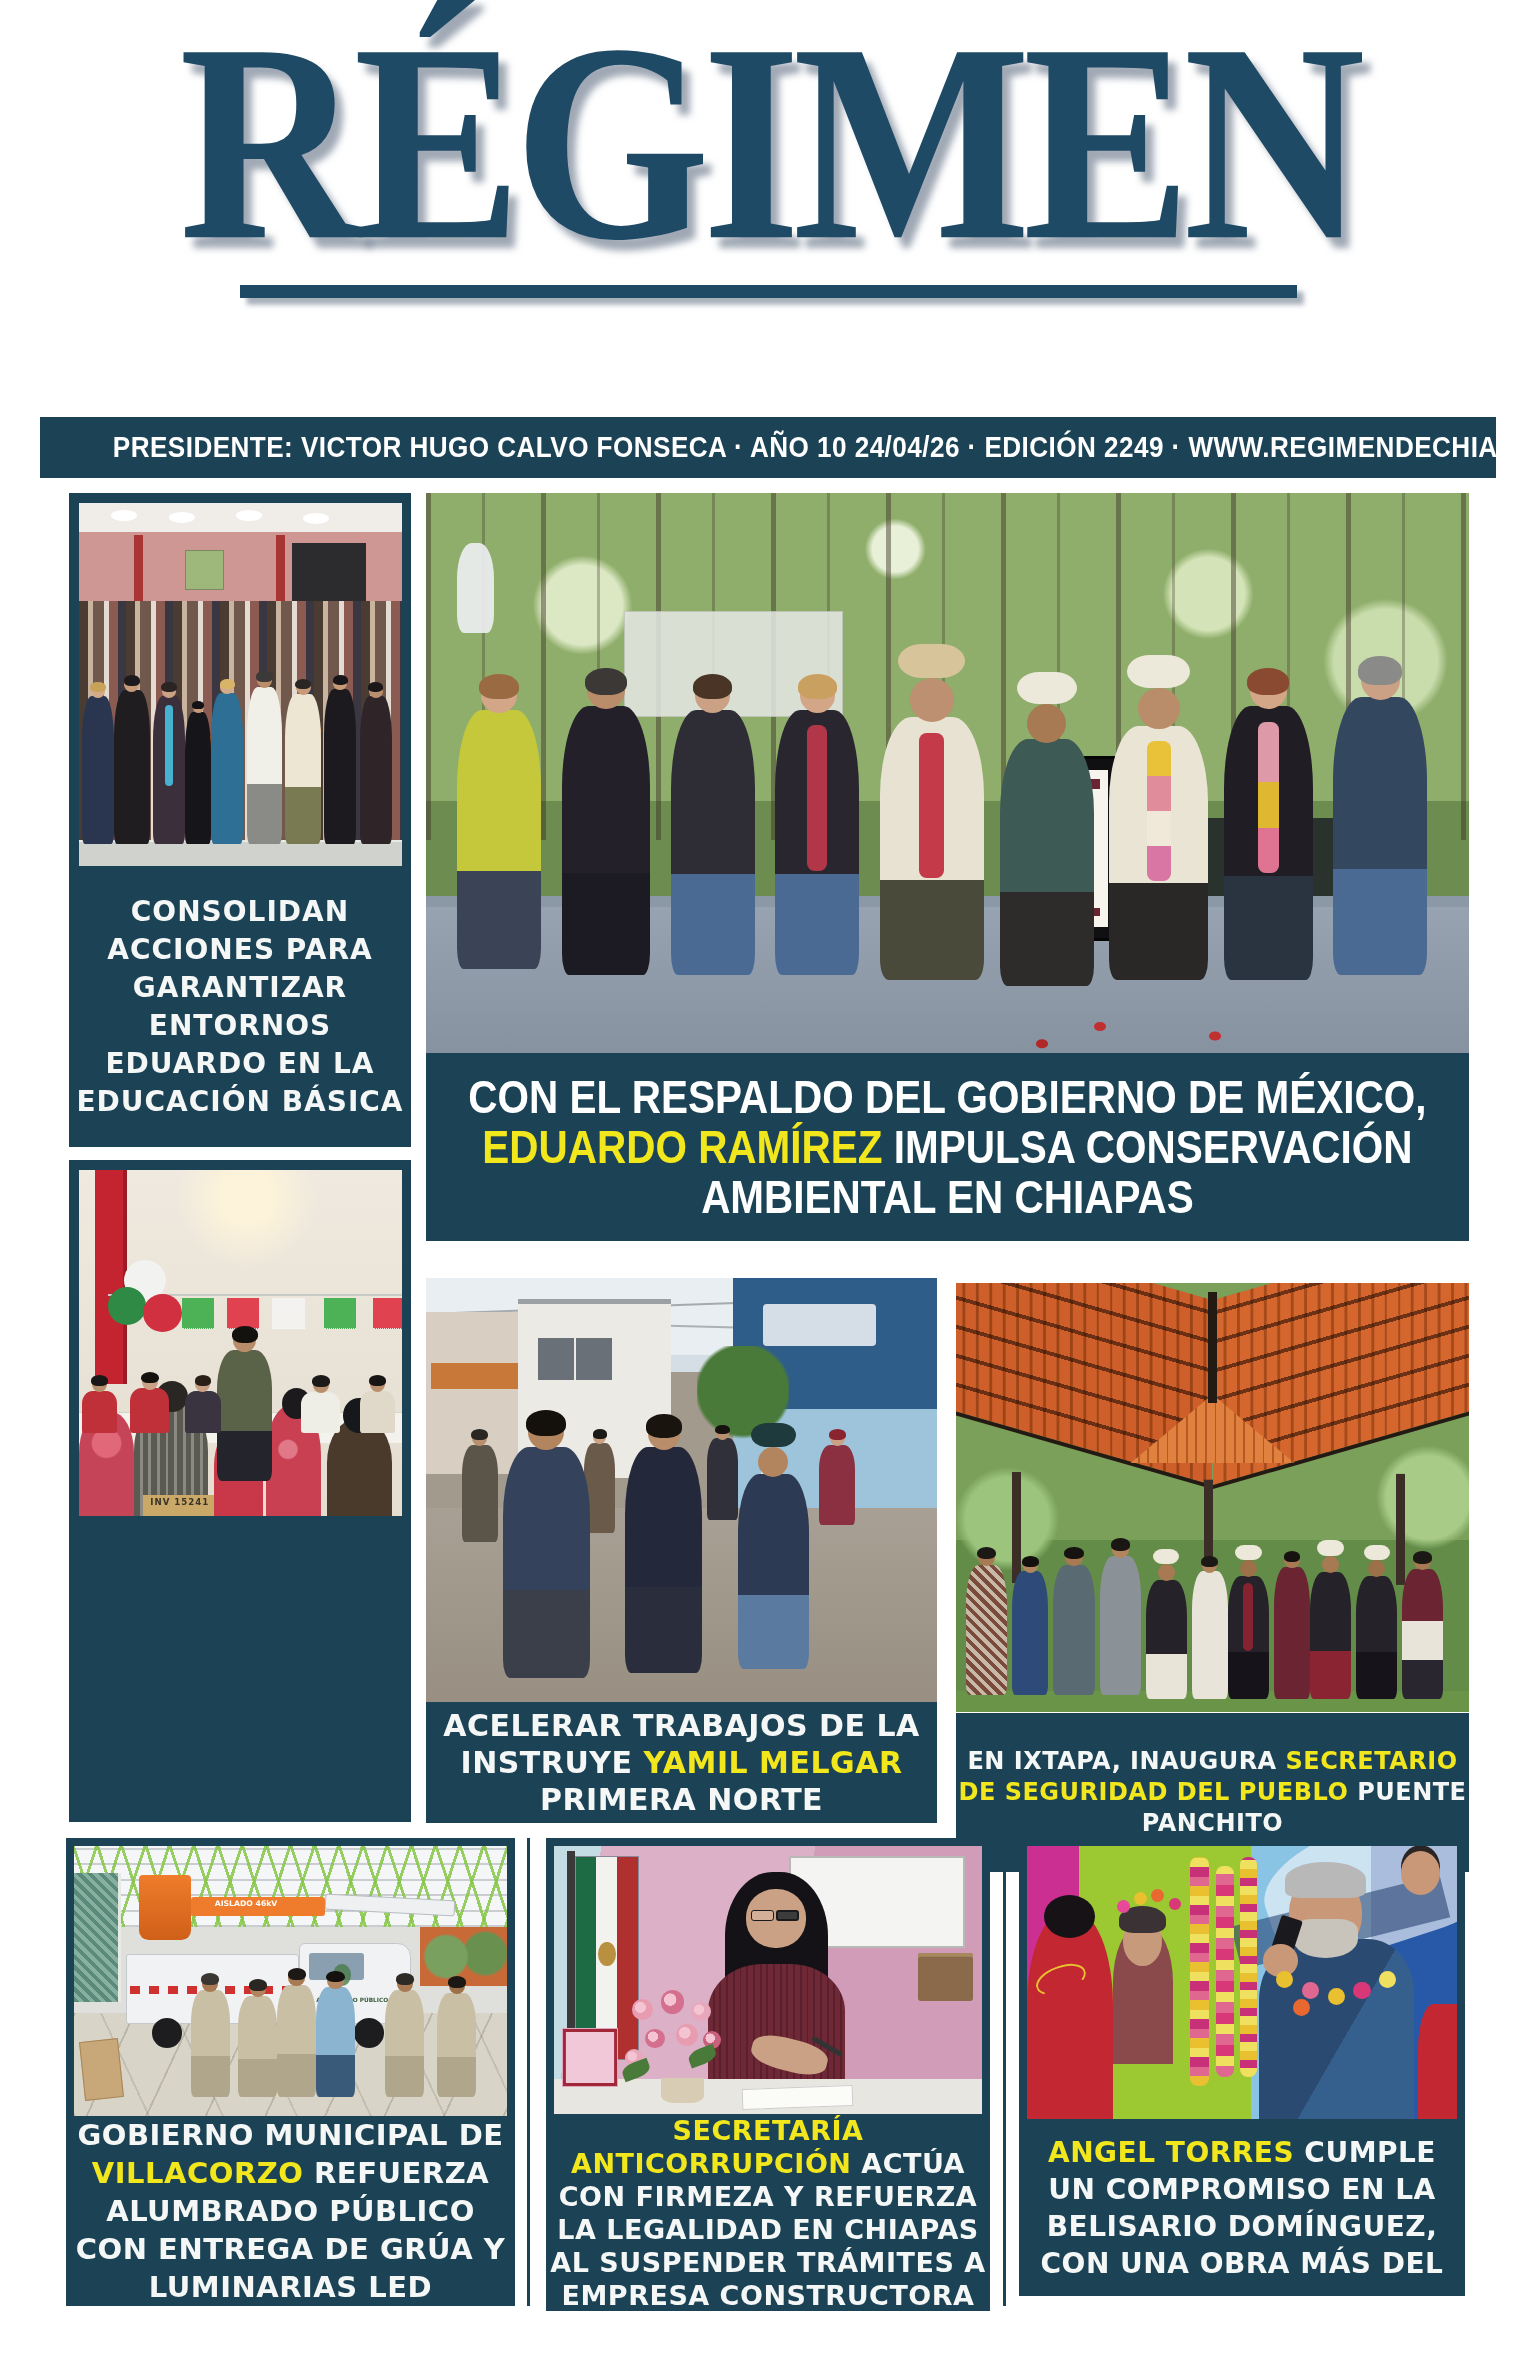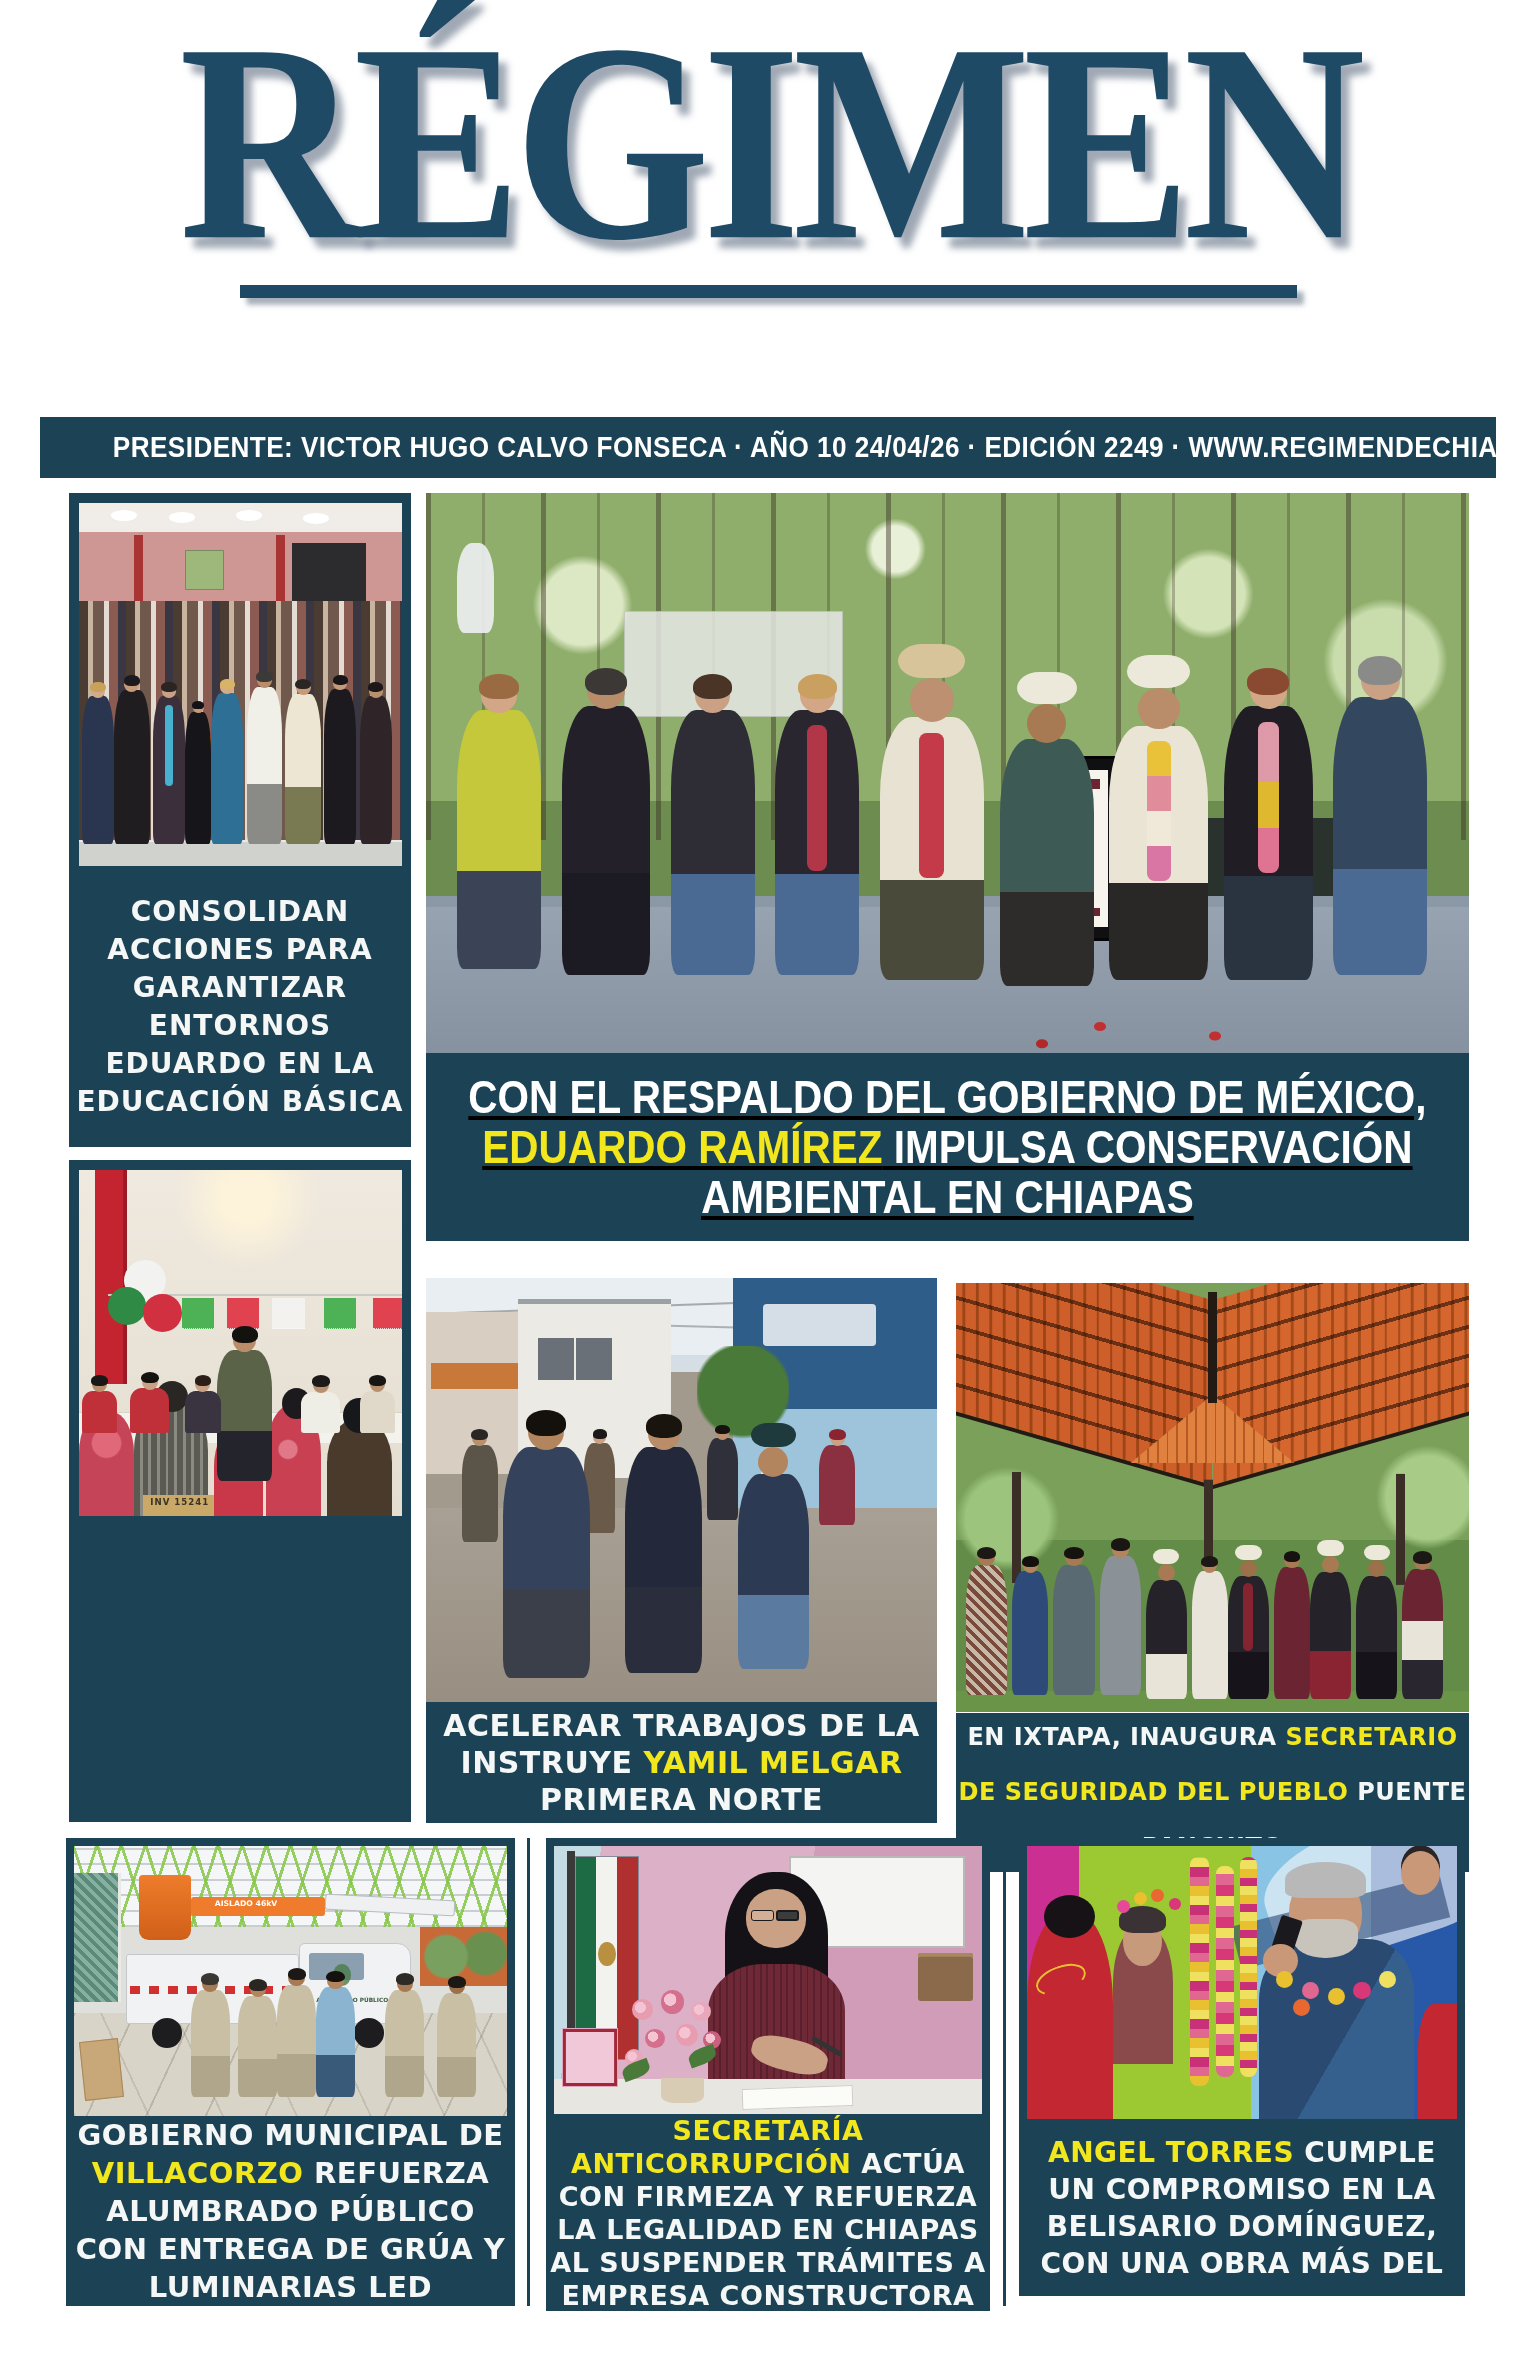--- a/index.html
+++ b/index.html
@@ -239,21 +239,21 @@
       </div>
       <div class="ab" style="left: 56%; top: 47%; width: 10.5%; height: 33%; background: rgb(16, 16, 18); border: 3.8px solid rgb(5, 5, 5); border-radius: 1.9px;">
         <div class="ab" style="left: 8%; top: 6%; width: 84%; height: 88%; background: rgb(246, 244, 236);">
           <div class="tinytxt" style="left: 6%; top: 34%; width: 88%; font-size: 7.7px; color: rgb(184, 150, 42); text-align: center; letter-spacing: 0px;">CERTIFICADO</div>
           <div class="ab" style="left: 10%; top: 6%; width: 80%; height: 6%; background: rgb(106, 36, 50);"></div>
           <div class="ab" style="left: 10%; top: 88%; width: 80%; height: 5%; background: rgb(106, 36, 50);"></div>
           <div class="ab" style="left: 30%; top: 55%; width: 40%; height: 2%; background: rgb(136, 136, 136); box-shadow: rgb(153, 153, 153) 0px 7.7px 0px, rgb(153, 153, 153) 0px 15.4px 0px;"></div>
         </div>
       </div>
     </div>
-  <div class="hl-band" style="left:426px;top:1053px;width:1043px;height:188px;text-decoration:underline;">
+  <div class="hl-band" style="left:426px;top:1053px;width:1043px;height:188px;">
     <div class="hl-inner">
         <div class="cap-line"><span>CON EL RESPALDO DEL GOBIERNO DE MÉXICO,</span></div>
         <div class="cap-line"><span class="yl">EDUARDO RAMÍREZ</span><span> IMPULSA CONSERVACIÓN</span></div>
         <div class="cap-line"><span>AMBIENTAL EN CHIAPAS</span></div>
       </div>
   </div>
 
   <div class="panel" style="left:69px;top:1160px;width:342px;height:662px;">
     <div class="photo" id="ph-pri" style="left: 9.6px; top: 9.6px; width: 323px; height: 346px; background: radial-gradient(circle at 52% 8%, rgb(253, 243, 218) 0px, rgb(253, 243, 218) 7%, transparent 20%), linear-gradient(rgb(239, 233, 223), rgb(228, 221, 208));">
         <div class="ab" style="left: 5%; top: 0px; width: 10%; height: 62%; background: rgb(196, 36, 48); box-shadow: rgb(156, 26, 38) -3.8px 0px 0px inset;"></div>
@@ -445,21 +445,21 @@
         <div class="body" style="background: linear-gradient(rgb(38, 34, 42) 0px, rgb(38, 34, 42) 62%, rgb(22, 20, 26) 62%);"></div>
       </div>
       <div class="prsn" style="left: 87%; top: 63%; width: 8%; height: 34%;">
         <div class="head" style="background: rgb(168, 122, 84);">
           <div class="hair" style="background: rgb(28, 24, 21);"></div>
         </div>
         <div class="body" style="background: linear-gradient(rgb(106, 36, 50) 0px, rgb(106, 36, 50) 40%, rgb(232, 228, 218) 40%, rgb(232, 228, 218) 70%, rgb(42, 38, 48) 70%);"></div>
       </div>
       <div class="ab" style="left: 0px; bottom: 0px; width: 100%; height: 5%; background: rgb(106, 148, 72);"></div>
     </div>
-  <div class="cap cap-ix" style="left:956px;top:1713px;width:513px;height:159px;background:var(--navy);gap:24px;">
+  <div class="cap cap-ix" style="left:956px;top:1713px;width:513px;height:159px;background:var(--navy);">
       <div class="cap-line"><span>EN IXTAPA, INAUGURA </span><span class="yl">SECRETARIO</span></div>
       <div class="cap-line"><span class="yl">DE SEGURIDAD DEL PUEBLO</span><span> PUENTE</span></div>
       <div class="cap-line"><span>PANCHITO</span></div>
     </div>
 
   <div class="panel" style="left:66px;top:1838px;width:449px;height:468px;">
     <div class="photo" id="ph-crane" style="left: 7.7px; top: 7.7px; width: 433px; height: 270px; background: linear-gradient(rgb(244, 246, 248) 0px, rgb(244, 246, 248) 30%, rgb(223, 224, 220) 30%, rgb(223, 224, 220) 62%, rgb(214, 210, 198) 62%);">
         <div class="ab" style="left: 0px; top: 0px; width: 100%; height: 30%; background: repeating-linear-gradient(72deg, rgba(134, 198, 70, 0.85) 0px, rgba(134, 198, 70, 0.85) 2.9px, transparent 2.9px, transparent 23px), repeating-linear-gradient(-72deg, rgba(134, 198, 70, 0.85) 0px, rgba(134, 198, 70, 0.85) 2.9px, transparent 2.9px, transparent 23px), repeating-linear-gradient(0deg, rgba(160, 166, 170, 0.5) 0px, rgba(160, 166, 170, 0.5) 1.9px, transparent 1.9px, transparent 15.4px);"></div>
         <div class="ab" style="left: 0px; top: 10%; width: 11%; height: 48%; background: repeating-linear-gradient(45deg, rgb(90, 138, 122) 0px, rgb(90, 138, 122) 3.8px, rgb(136, 176, 160) 3.8px, rgb(136, 176, 160) 7.7px); border-right: 3.8px solid rgb(232, 234, 230);"></div>
         <div class="ab" style="left: 80%; top: 30%; width: 20%; height: 22%; background: radial-gradient(circle at 30% 50%, rgb(122, 160, 96) 0px, rgb(122, 160, 96) 30%, transparent 34%), radial-gradient(circle at 75% 45%, rgb(106, 144, 80) 0px, rgb(106, 144, 80) 28%, transparent 32%), rgb(200, 106, 56);"></div>

